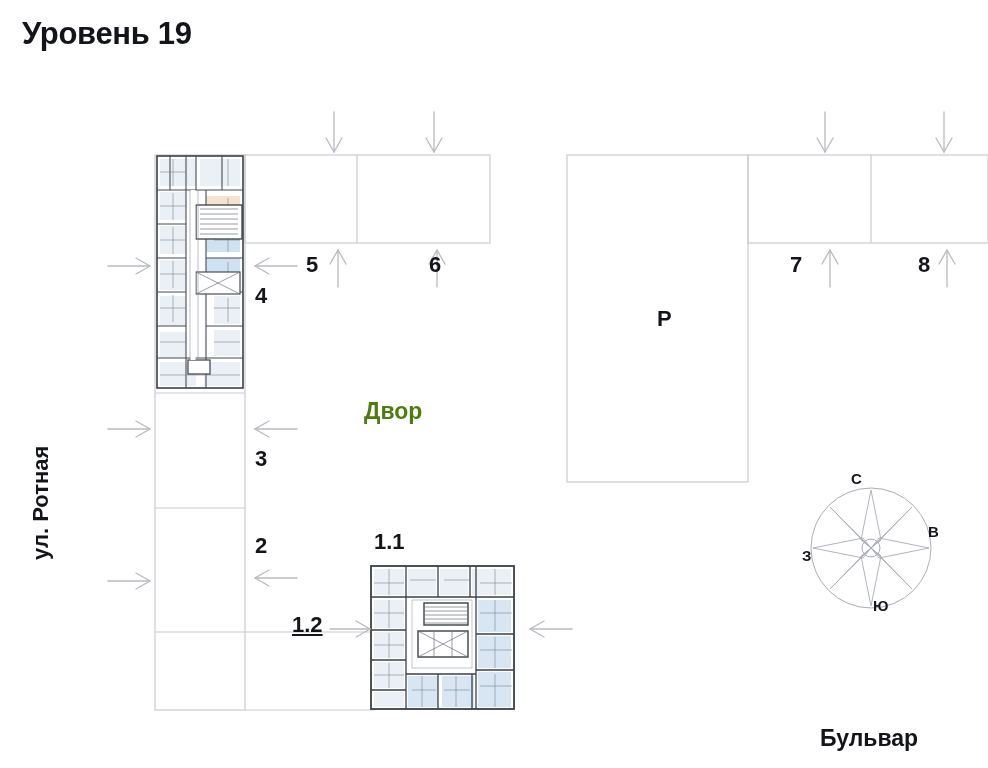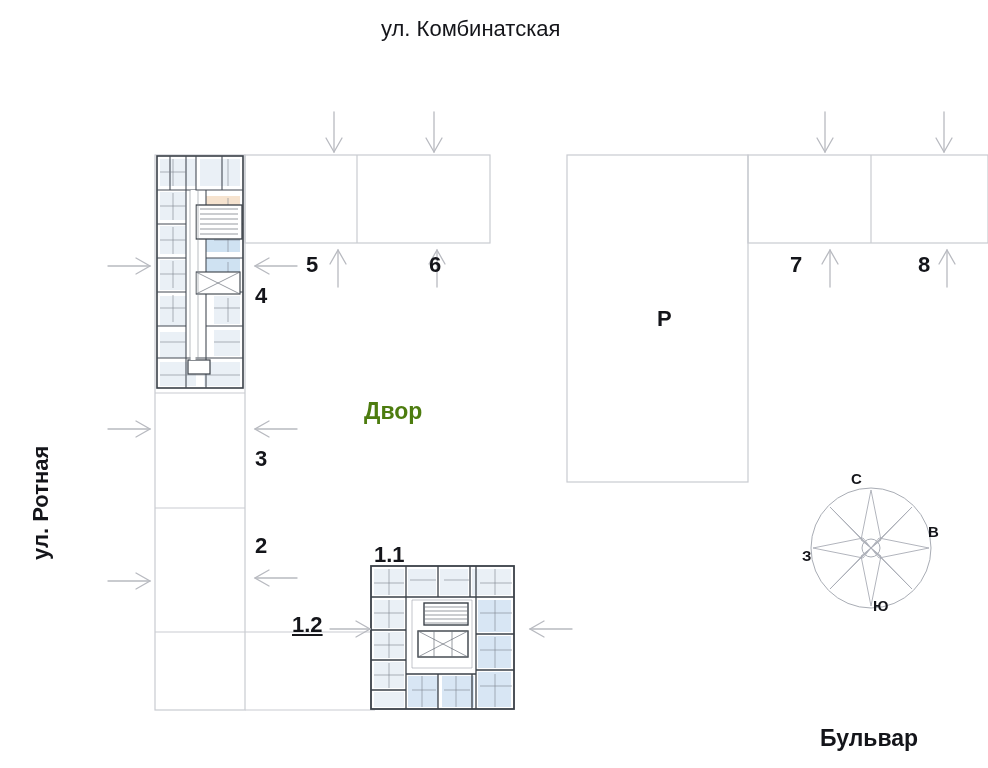--- a/index.html
+++ b/index.html
@@ -314,32 +314,32 @@
         <path d="M929 548 L879 558 L871 548 L879 538 Z"></path>
         <path d="M830 507 L866 543 L871 548 L862 540 Z"></path>
         <path d="M912 589 L876 553 L871 548 L880 556 Z"></path>
         <path d="M912 507 L876 543 L871 548 L880 540 Z"></path>
         <path d="M830 589 L866 553 L871 548 L862 556 Z"></path>
       </g>
       <circle cx="871" cy="548" r="9"></circle>
     </g>
   </svg>
 
-
-  <div class="lbl street-top" style="left:381px; top:18px;">ул. Комбинатская</div>
+  <div class="lbl title-lvl" style="left:22px; top:18px;">Уровень 19</div>
+
 
   <div class="lbl street-left" style="left:30px; top:560px;">ул. Ротная</div>
 
   <div class="lbl zone-lbl" style="left:364px; top:400px;">Двор</div>
 
   <div class="lbl park-lbl" style="left:657px; top:308px;">Р</div>
 
   <div class="lbl bulvar-lbl" style="left:796px; top:727px;">Бульвар</div>
 
-  <div class="lbl num-lbl" style="left:374px; top:544px;">1.1</div>
+  <div class="lbl num-lbl" style="left:374px; top:531px;">1.1</div>
   <div class="lbl num-lbl" style="left:292px; top:614px;text-decoration:underline;">1.2</div>
   <div class="lbl num-lbl" style="left:255px; top:535px;">2</div>
   <div class="lbl num-lbl" style="left:255px; top:448px;">3</div>
   <div class="lbl num-lbl" style="left:255px; top:285px;">4</div>
   <div class="lbl num-lbl" style="left:306px; top:254px;">5</div>
   <div class="lbl num-lbl" style="left:429px; top:254px;">6</div>
   <div class="lbl num-lbl" style="left:790px; top:254px;">7</div>
   <div class="lbl num-lbl" style="left:918px; top:254px;">8</div>
 
   <div class="lbl compass-lbl" style="left:851px; top:471px;">С</div>

